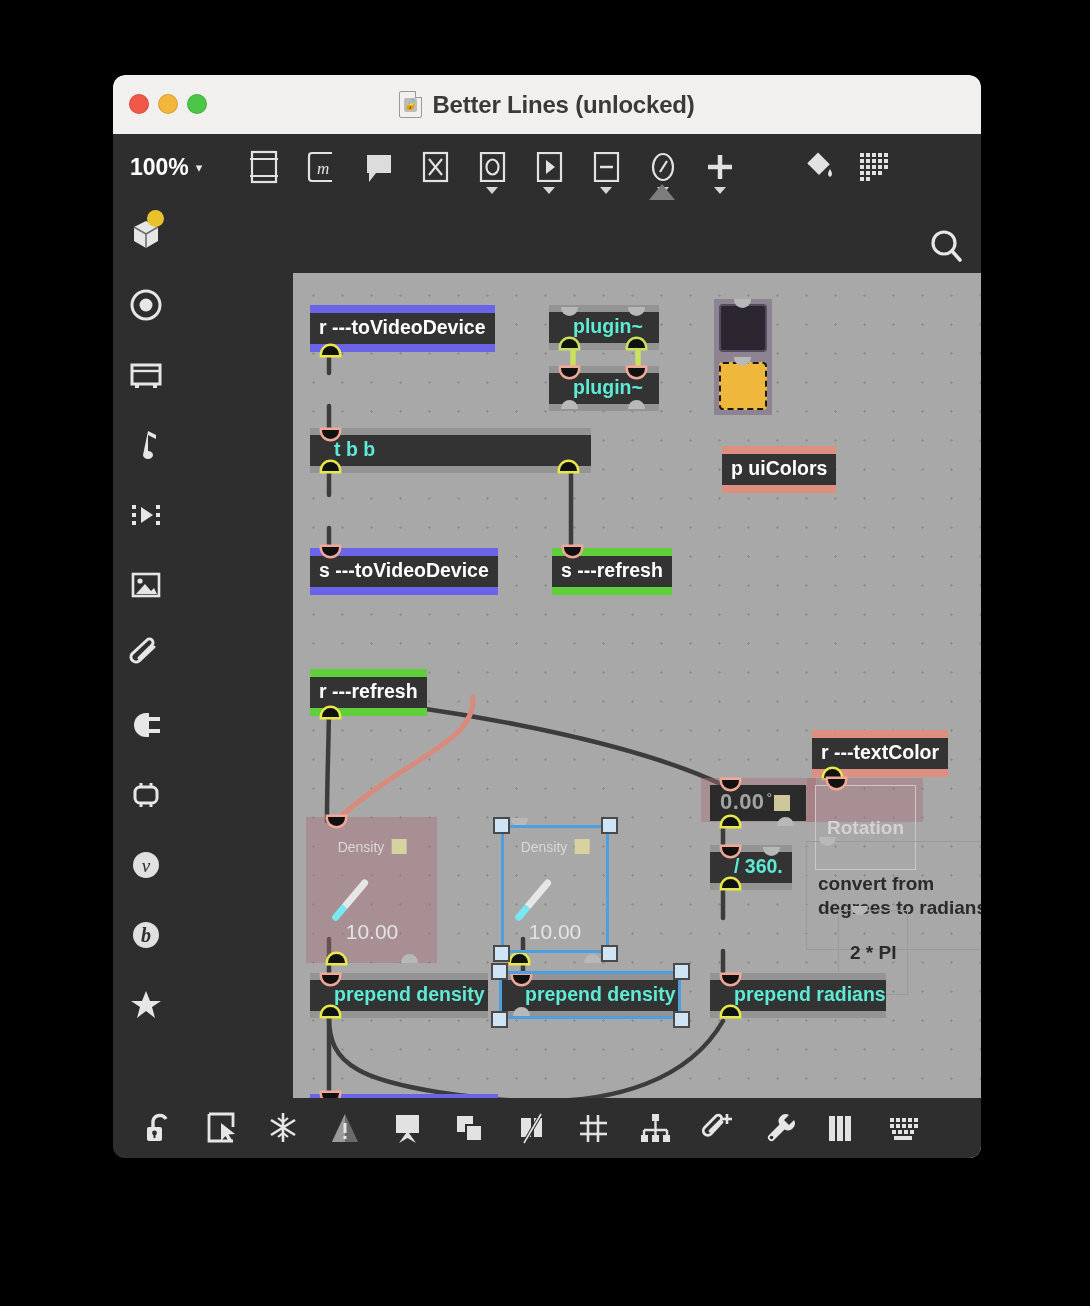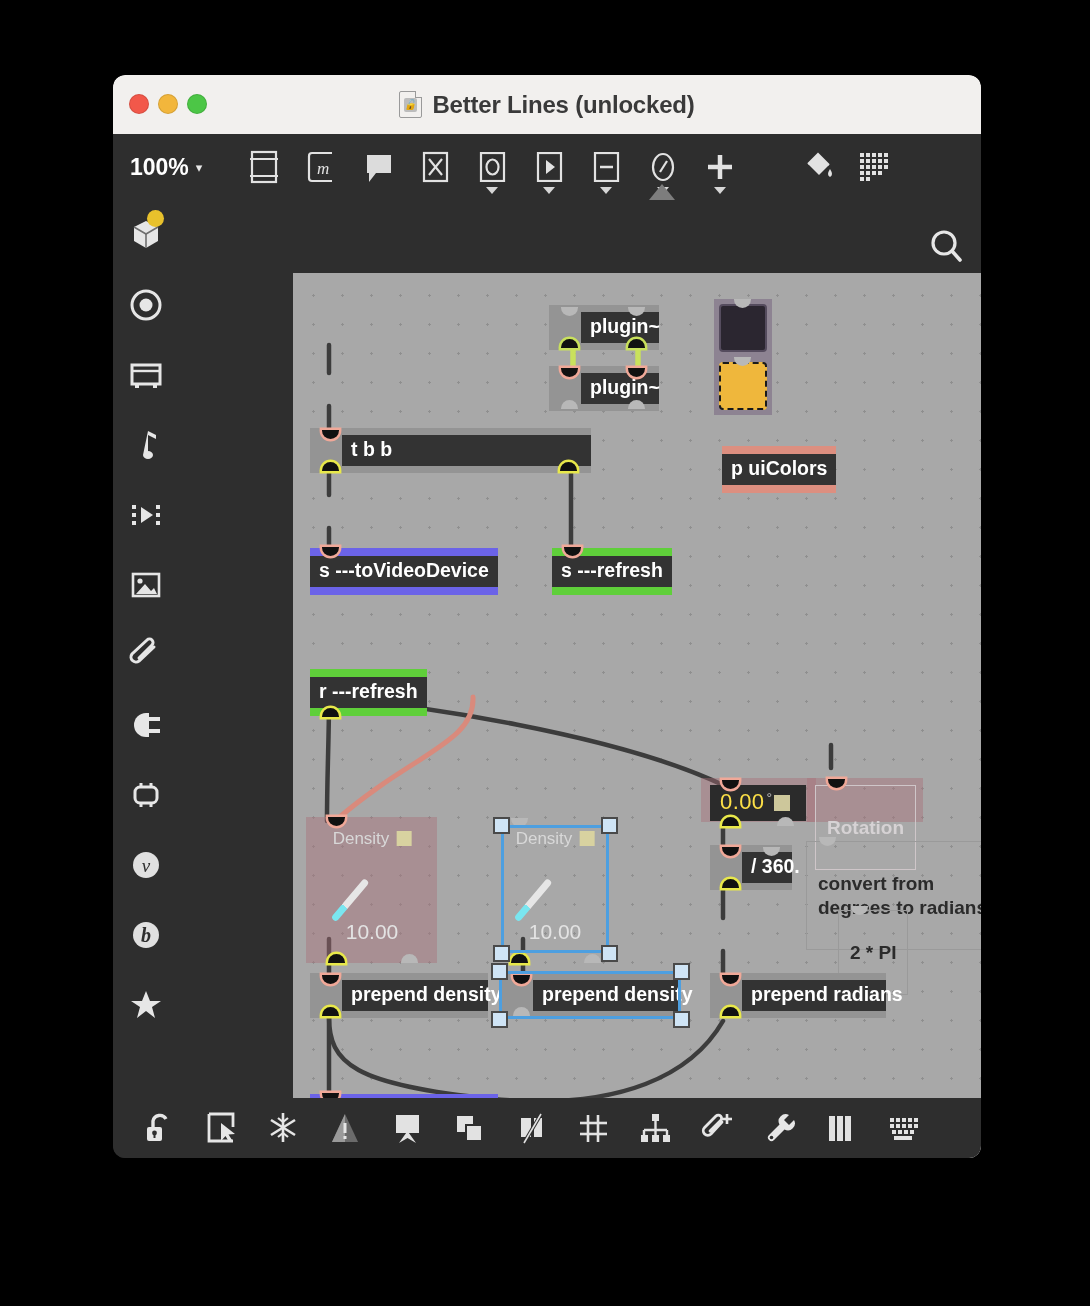--- a/index.html
+++ b/index.html
@@ -98,46 +98,46 @@
   .nub.pale { background:#b8b8b8; }
 
   
   .sr { position:absolute; }
   .sr .band-t, .sr .band-b { height:8px; }
   .sr .inner { background:#333; color:#fff; font-weight:bold; font-size:19.5px;
                padding:3px 9px 5px 9px; white-space:nowrap; }
 
   
   .shell { position:absolute; background:#949494; padding:7px 0; }
-  .shell .inner { background:#333; color:#ffffff; font-weight:bold; font-size:19.5px;
-                  padding:3px 9px 5px 9px; white-space:nowrap;margin-left:32px; }
+  .shell .inner { background:#333; color:#5eead4; font-weight:bold; font-size:19.5px;
+                  padding:3px 9px 5px 24px; white-space:nowrap; }
 
   
   .rounded { border-radius:9px; }
 
   
   .comment {
     position:absolute; color:#2b2b2b; font-size:19px; font-weight:bold;
     border:1px solid #9a9a9a; padding:6px 11px; line-height:1.25; white-space:pre-line;
   }
 
   
   .dial { position:absolute; }
-  .dial .lbl { position:absolute; left:50%; transform:translateX(-50%); top:2px;
-               color:#d8d8d8; font-size:17px; white-space:nowrap; }
+  .dial .lbl { position:absolute; left:50%; transform:translateX(-50%); top:12px;
+               color:#d8d8d8; font-size:14px; white-space:nowrap; }
   .dial .swatch { display:inline-block; width:15px; height:15px; background:#d8d2a0;
                   vertical-align:-2px; margin-left:7px; }
   .dial .val { position:absolute; left:50%; transform:translateX(-50%); bottom:9px;
                color:#e3e3e3; font-size:21px; }
   .dial .needle { position:absolute; width:7px; height:52px; border-radius:4px;
                   background:linear-gradient(#e6e6e6 0 66%, #7ae6f0 66% 100%); }
 
   
   .numbox { position:absolute; background:#2b2b2b; padding:4px 10px 6px 10px; }
-  .numbox .v { color:#fde047; font-size:22px; font-weight:normal; letter-spacing:.4px; }
+  .numbox .v { color:#a3a3a3; font-size:22px; font-weight:bold; letter-spacing:.4px; }
   .numbox .u { color:#bdbdbd; font-size:14px; vertical-align:6px; margin-left:2px; }
   .numbox .sq { display:inline-block;width:16px;height:16px;background:#cdc79b;
                 vertical-align:-2px; margin-left:2px; }
 
   
   .selglow { position:absolute; background:rgba(170,110,120,.42); }
   .selbox  { position:absolute; border:3px solid #4d9fe0; }
   .handle  { position:absolute; width:17px; height:17px; background:#cfe4f5;
              border:2.5px solid #4a4a4a; }
 
@@ -458,20 +458,26 @@
       </g>
       <g stroke="#d98a7c" stroke-width="5" fill="none" stroke-linecap="round">
         <path d="M180,424 C182,470 120,480 42,548"></path>
       </g>
       <g stroke="#c9e15c" stroke-width="5.5" fill="none">
         <path d="M280,72 L280,100"></path>
         <path d="M345,72 L345,100"></path>
       </g>
     </svg>
 
+    <div class="sr" style="left:17px; top:32px;">
+      <div class="band-t" style="background:#6b63e8"></div>
+      <div class="inner">r ---toVideoDevice</div>
+      <div class="band-b" style="background:#6b63e8"></div>
+      <div class="nub out ctl" style="left:12px; bottom:-3px;"></div>
+    </div>
 
 
     <div class="shell" style="left:17px; top:155px; width:281px;">
       <div class="inner">t b b</div>
       <div class="nub in ctl" style="left:12px; top:2px;"></div>
       <div class="nub out ctl" style="left:12px; bottom:2px;"></div>
       <div class="nub out ctl" style="right:14px; bottom:2px;"></div>
     </div>
 
 
@@ -524,20 +530,27 @@
 
     <div class="sr" style="left:17px; top:396px;">
       <div class="band-t" style="background:#5fcf3a"></div>
       <div class="inner">r ---refresh</div>
       <div class="band-b" style="background:#5fcf3a; position:relative;">
         <div class="nub out ctl" style="left:12px; bottom:-1px;"></div>
       </div>
     </div>
 
 
+    <div class="sr" style="left:519px; top:457px;">
+      <div class="band-t" style="background:#dd8f80"></div>
+      <div class="inner">r ---textColor</div>
+      <div class="band-b" style="background:#dd8f80; position:relative;">
+        <div class="nub out ctl" style="left:12px; bottom:-1px;"></div>
+      </div>
+    </div>
 
     <div class="selglow" style="left:408px; top:505px; width:115px; height:44px;"></div>
     <div class="numbox" style="left:417px; top:512px; width:96px;">
       <span class="v">0.00</span><span class="u">°</span><span class="sq"></span>
       <div class="nub in ctl" style="left:12px; top:-5px;"></div>
       <div class="nub out ctl" style="left:12px; bottom:-5px;"></div>
       <div class="nub out pale" style="right:12px; bottom:-5px;"></div>
     </div>
 
     <div class="selglow" style="left:514px; top:505px; width:116px; height:44px;"></div>

